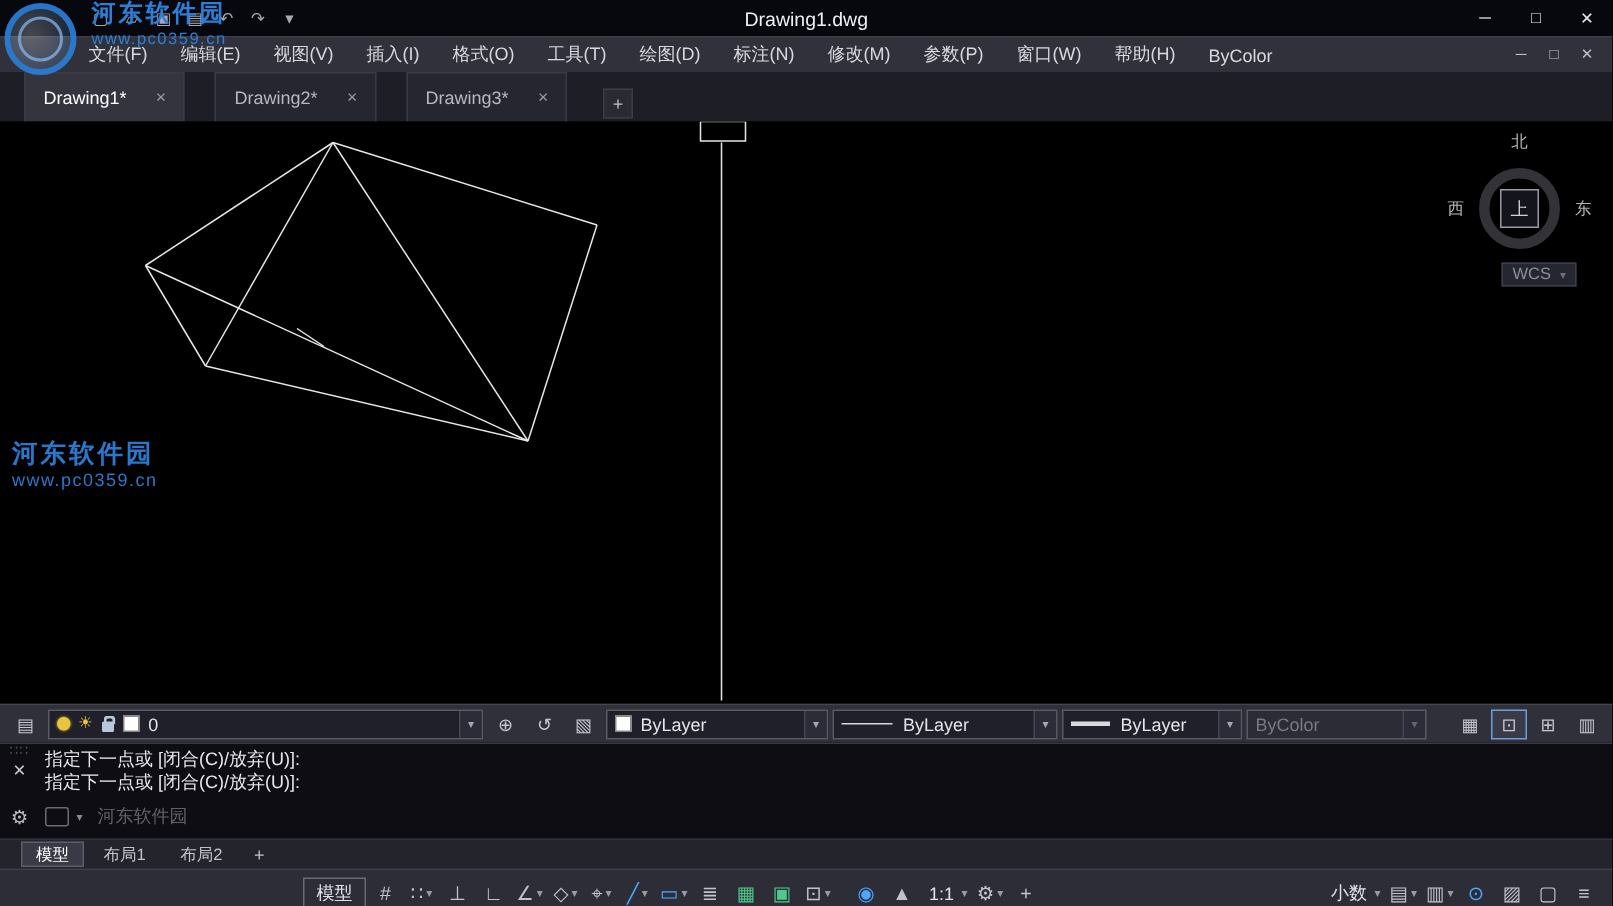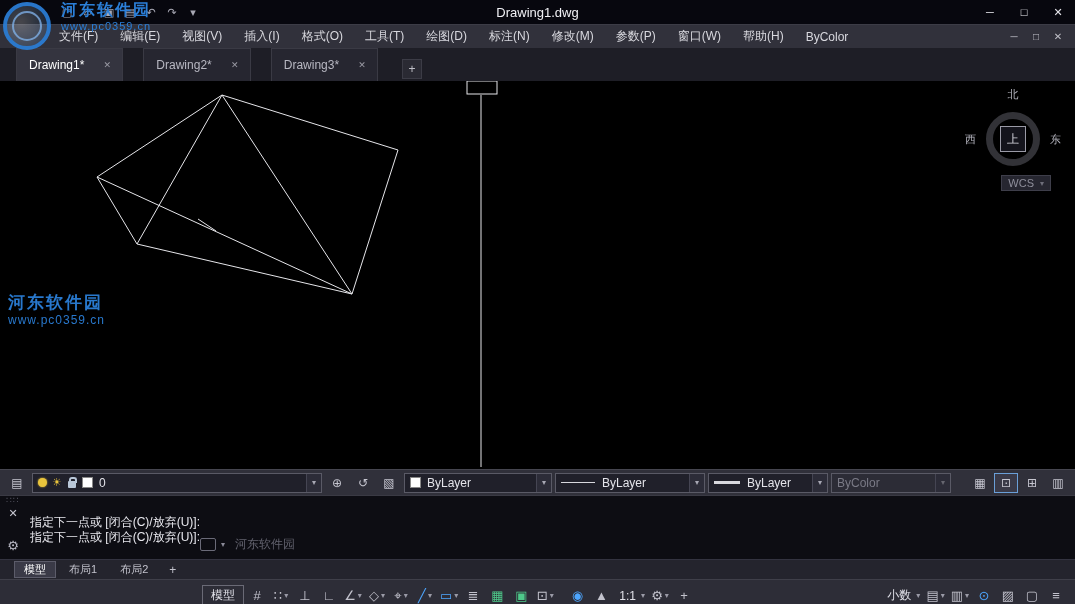--- a/index.html
+++ b/index.html
@@ -88,21 +88,21 @@
   .lineweight-combo{width:120px}
   .plot-combo{width:120px}
   .props-right{margin-left:auto;display:flex;gap:2px}
 
   
   .cmd{flex:0 0 64px;background:#0d0d13;display:flex;border-top:1px solid #3a3a44}
   .cmd-gutter{width:26px;display:flex;flex-direction:column;align-items:center;padding:1px 0 6px}
   .cmd-grip{color:#52525e;font-size:9px;line-height:7px;letter-spacing:1px}
   .cmd-close{color:#c8c8d2;font-size:11px;margin-top:3px}
   .cmd-wrench{color:#b8b8c4;font-size:13px;margin-top:auto}
-  .cmd-main{flex:1;display:flex;padding:19px 4px 6px 4px}
+  .cmd-main{flex:1;display:flex;flex-direction:column;padding:3px 4px 6px 4px}
   .cmd-line{color:#e8e8ee;font-size:12px;line-height:15px;white-space:pre}
   .cmd-input{margin-top:auto;display:flex;align-items:center;height:18px}
   .cmd-input-icon{width:16px;height:13px;border:1px solid #6a6a78;border-radius:2px;margin-right:3px}
   .cmd-input .st-arrow{color:#8a8a98;font-size:8px;margin-right:10px}
   .cmd-placeholder{color:#62626e;font-size:12px}
 
   
   .ltabs{flex:0 0 20px;background:#24242d;display:flex;align-items:center;padding-left:14px;gap:3px;border-top:1px solid #333340}
   .ltab{color:#c2c2cc;font-size:11px;padding:0 9px;height:17px;display:flex;align-items:center;border:1px solid transparent}
   .ltab.active{background:#3a3a47;border-color:#5c5c6a;color:#fff}

